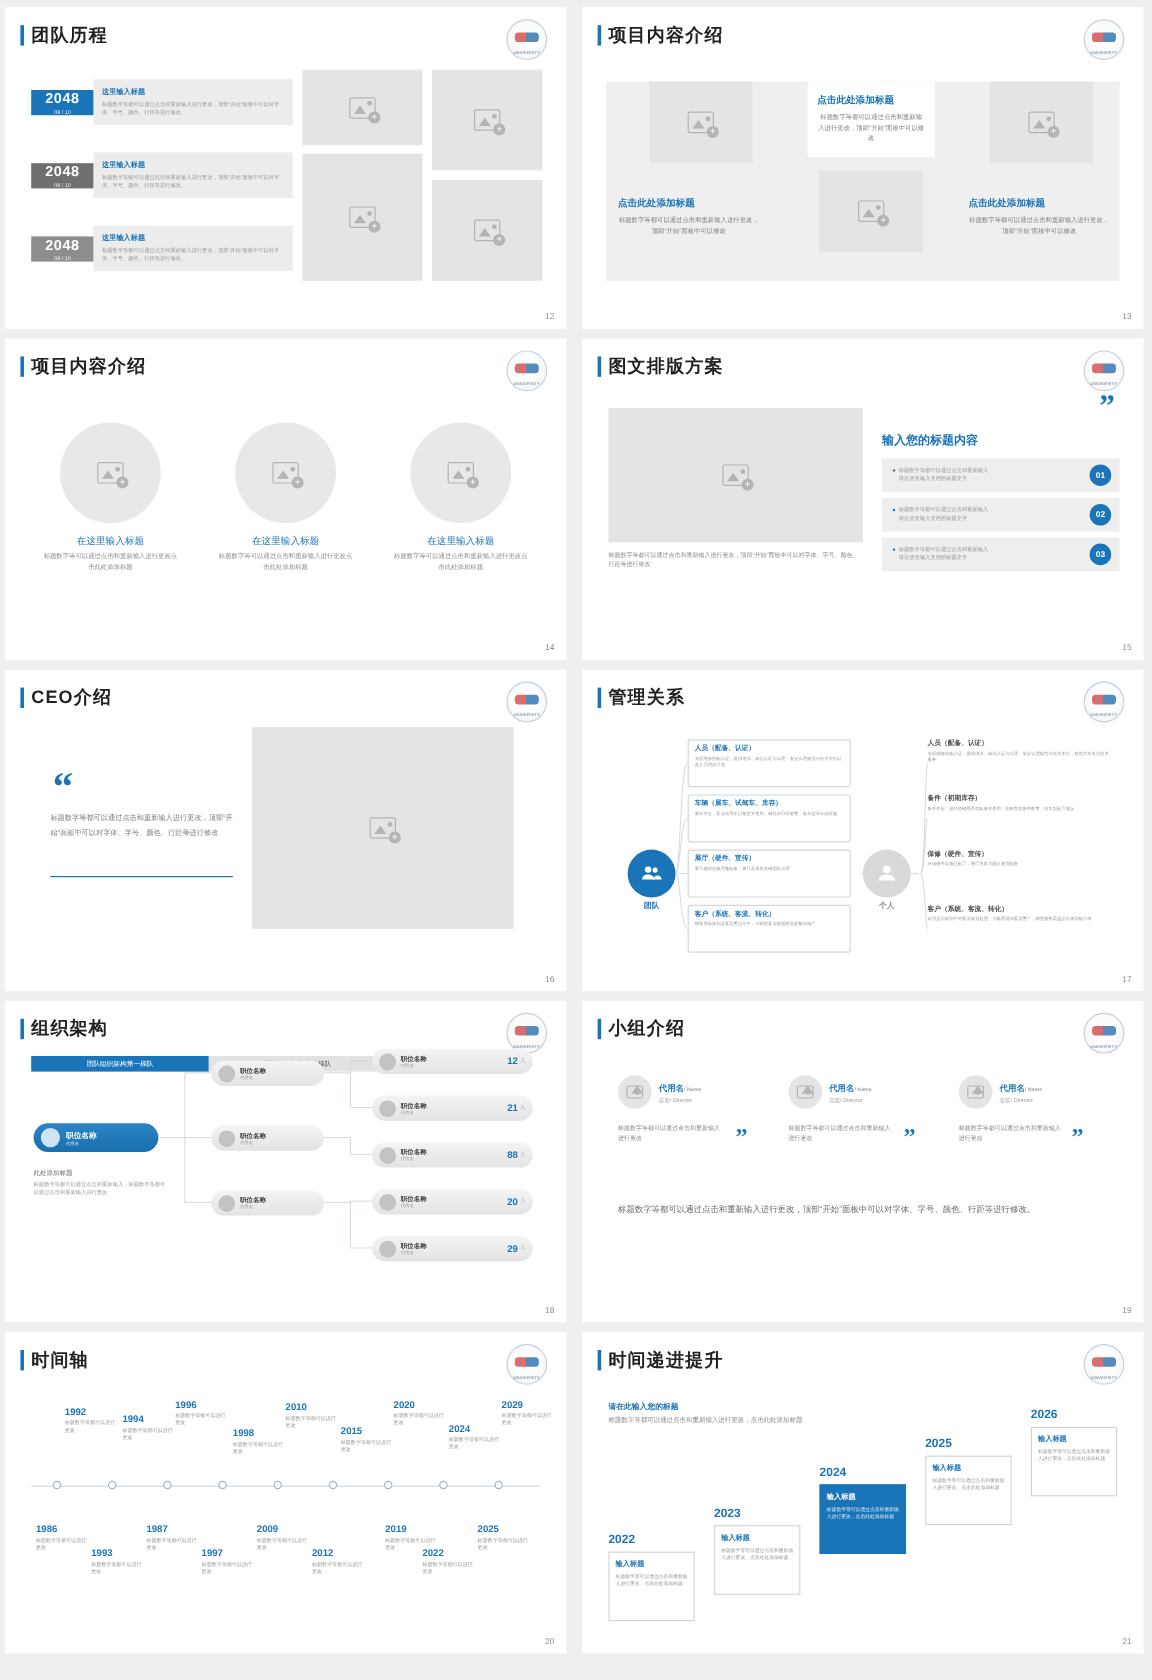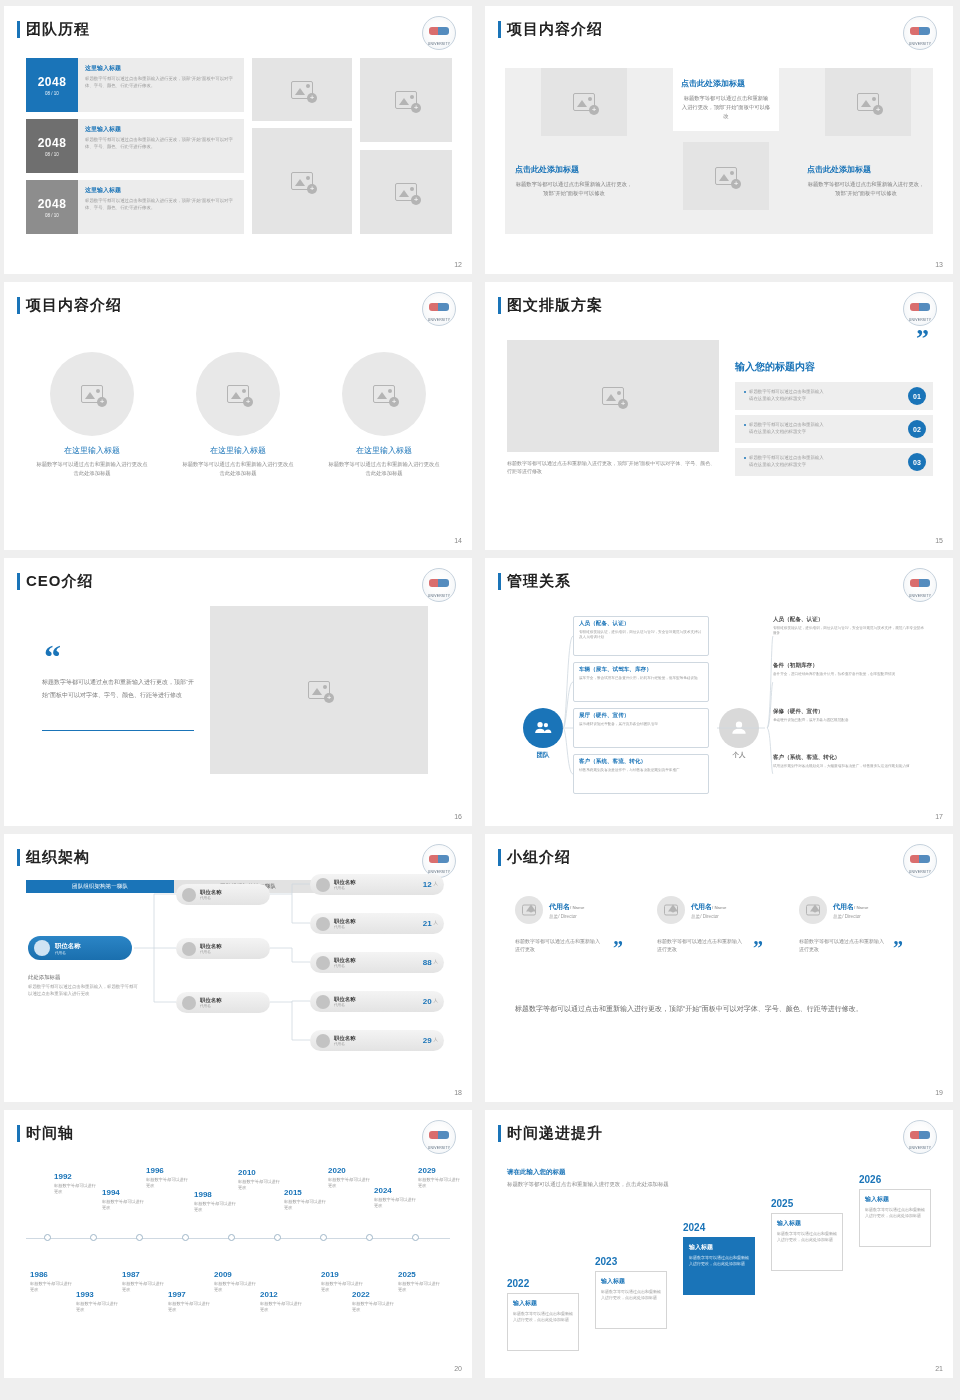--- a/index.html
+++ b/index.html
@@ -84,21 +84,21 @@
     position:absolute; right:-5px; bottom:-5px;
     width:10px;height:10px;border-radius:50%;
     background:#b4b4b4; color:#fff; font-size:8px; line-height:9px; text-align:center;
   }
   .small { font-size: 5px; color:#8a8a8a; line-height: 1.55; }
   .tiny { font-size: 4.4px; color:#9a9a9a; line-height: 1.5; }
   .bluebg { background:#1a74b8; }
   .quote { color:#1a74b8; font-size:30px; font-weight:bold; font-family:"Liberation Serif", serif; line-height:1; }
 
   
-  .s12-row { position:absolute; display:flex; }
+  .s12-row { position:absolute; display:flex;align-items:center; }
   .s12-year {
     width:52px; color:#fff; display:flex; flex-direction:column;
     align-items:center; justify-content:center;
   }
   .s12-year .y { font-size:12px; font-weight:bold; letter-spacing:.5px; }
   .s12-year .d { font-size:4.5px; margin-top:2px; opacity:.9; }
   .s12-txt { flex:1; background:#ececec; padding:6px 7px; }
   .s12-txt .h { font-size:6px; color:#1a74b8; font-weight:bold; margin-bottom:3px; }
 
   
@@ -637,21 +637,21 @@
     <div class="tl-dot" style="left:224px;"></div>
     <div class="tl-dot" style="left:270px;"></div>
     <div class="tl-dot" style="left:316px;"></div>
     <div class="tl-dot" style="left:362px;"></div>
     <div class="tl-dot" style="left:408px;"></div>
 
     <div style="position:absolute; left:50px; top:62px; width:42px;">
       <div class="tl-year">1992</div>
       <div class="tl-txt">标题数字等都可以进行更改</div>
     </div>
-    <div style="position:absolute; left:98px; top:78px; width:42px;">
+    <div style="position:absolute; left:98px; top:68px; width:42px;">
       <div class="tl-year">1994</div>
       <div class="tl-txt">标题数字等都可以进行更改</div>
     </div>
     <div style="position:absolute; left:142px; top:56px; width:42px;">
       <div class="tl-year">1996</div>
       <div class="tl-txt">标题数字等都可以进行更改</div>
     </div>
     <div style="position:absolute; left:190px; top:80px; width:42px;">
       <div class="tl-year">1998</div>
       <div class="tl-txt">标题数字等都可以进行更改</div>

